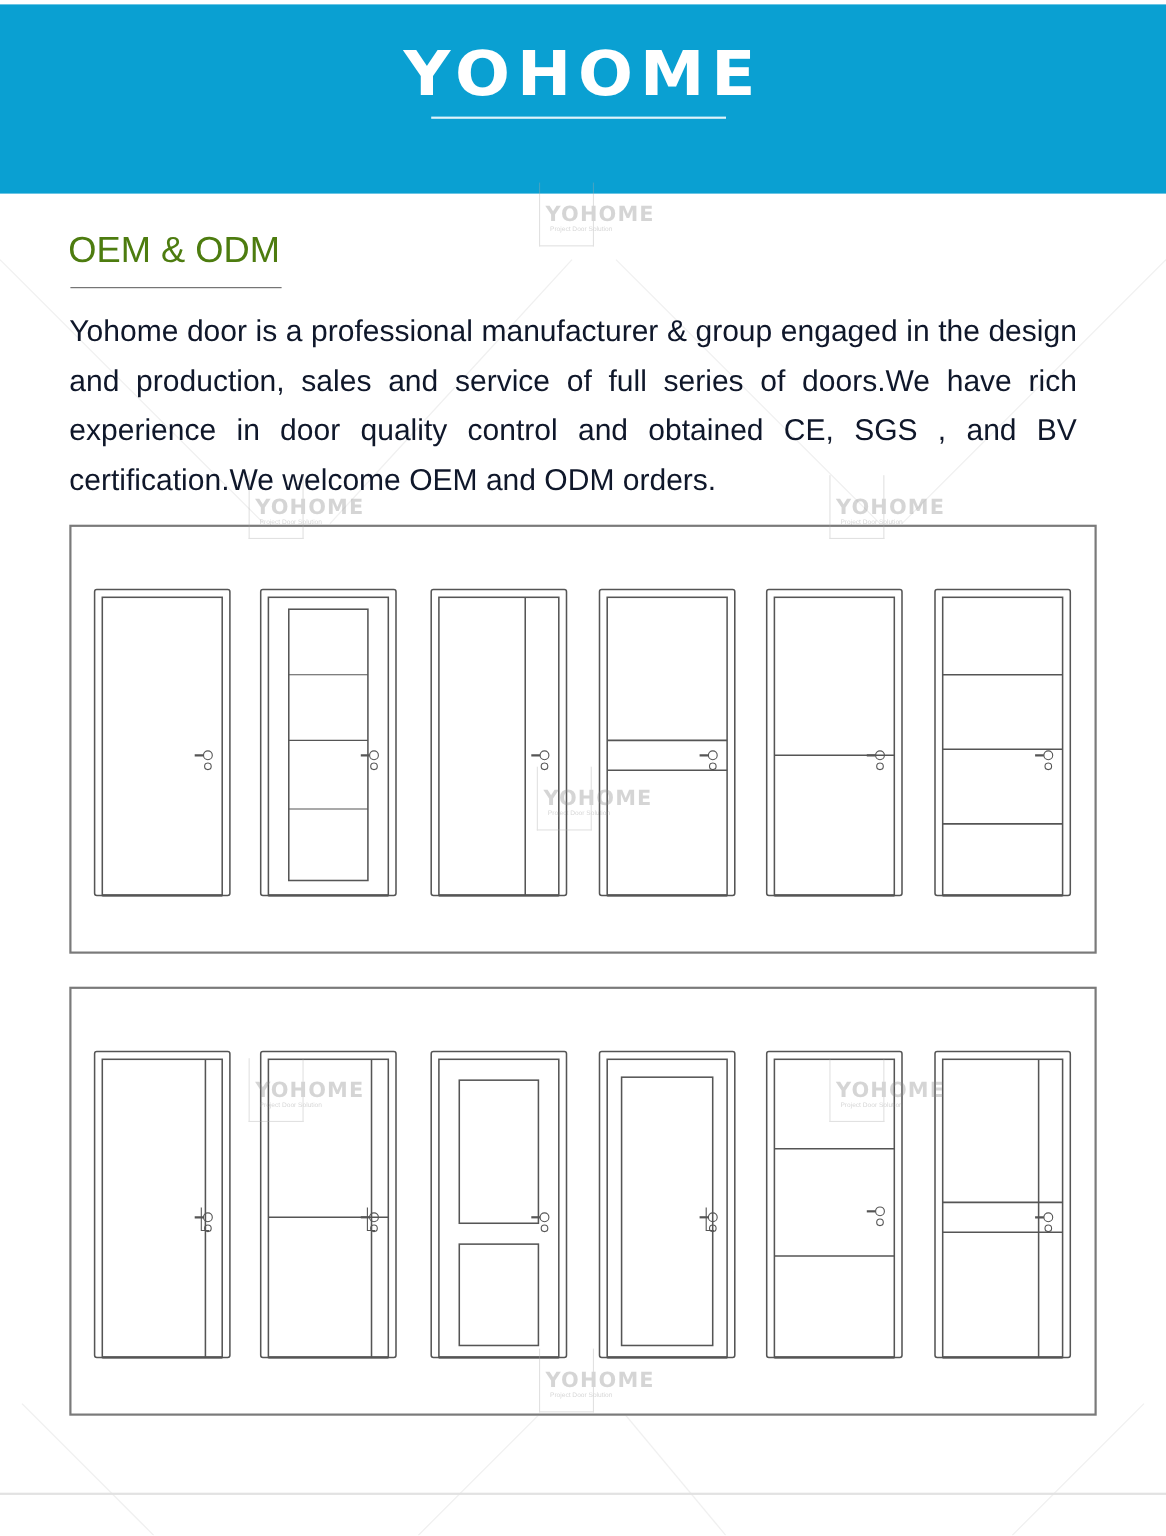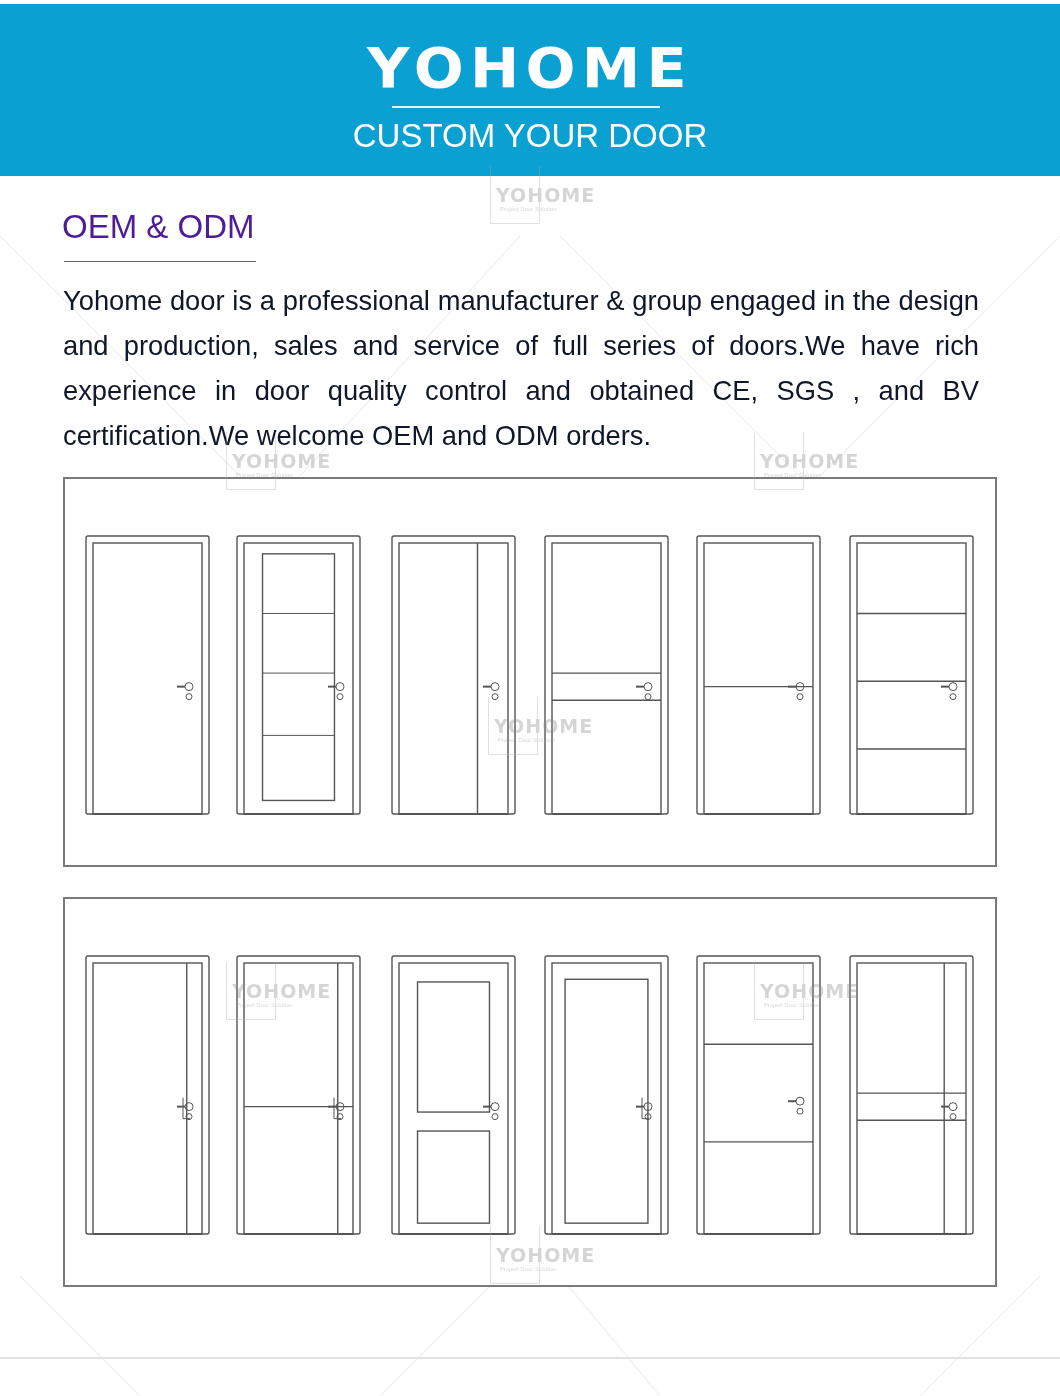--- a/index.html
+++ b/index.html
@@ -18,21 +18,21 @@
   }
   .brand-rule {
     position: absolute; left: 392px; width: 268px; top: 102px; height: 2px; background: #dff3fb;
   }
   .tagline {
     position: absolute; left: 0; right: 0; top: 112px; text-align: center;
     color: #fff; font-size: 33px; line-height: 40px; letter-spacing: 0px;
   }
 
   .section-title {
-    position: absolute; left: 62px; top: 207px; font-size: 33px; line-height: 40px; color: #4c1d95;
+    position: absolute; left: 62px; top: 207px; font-size: 33px; line-height: 40px; color: #4d7c0f;
   }
   .title-rule {
     position: absolute; left: 64px; top: 261px; width: 192px; height: 1px; background: #666;
   }
   .body-text {
     position: absolute; left: 63px; top: 278px; width: 916px;
     font-size: 27.3px; line-height: 45px; text-align: justify; color: #0f172a;
   }
 
   .panel {
@@ -76,21 +76,20 @@
     <line x1="20" y1="1100" x2="140" y2="1220"></line>
     <line x1="500" y1="1100" x2="380" y2="1220"></line>
     <line x1="560" y1="1100" x2="660" y2="1220"></line>
     <line x1="1040" y1="1100" x2="920" y2="1220"></line>
   </g>
 </svg>
 
 <div class="header">
   <div class="brand">YOHOME</div>
   <div class="brand-rule"></div>
-  <div class="tagline">CUSTOM YOUR DOOR</div>
 </div>
 
 <div class="section-title">OEM &amp; ODM</div>
 <div class="title-rule"></div>
 <p class="body-text">Yohome door is a professional manufacturer &amp; group engaged in the design and production, sales and service of full series of doors.We have rich experience in door quality control and obtained CE, SGS , and BV certification.We welcome OEM and ODM orders.</p>
 
 <div class="panel panel-1">
   <svg class="door-svg" id="panel-svg-0" width="930" height="386">
       <g stroke="#555" stroke-width="1.4" fill="none">
         <rect x="21" y="57" width="123" height="278" rx="2"></rect>

